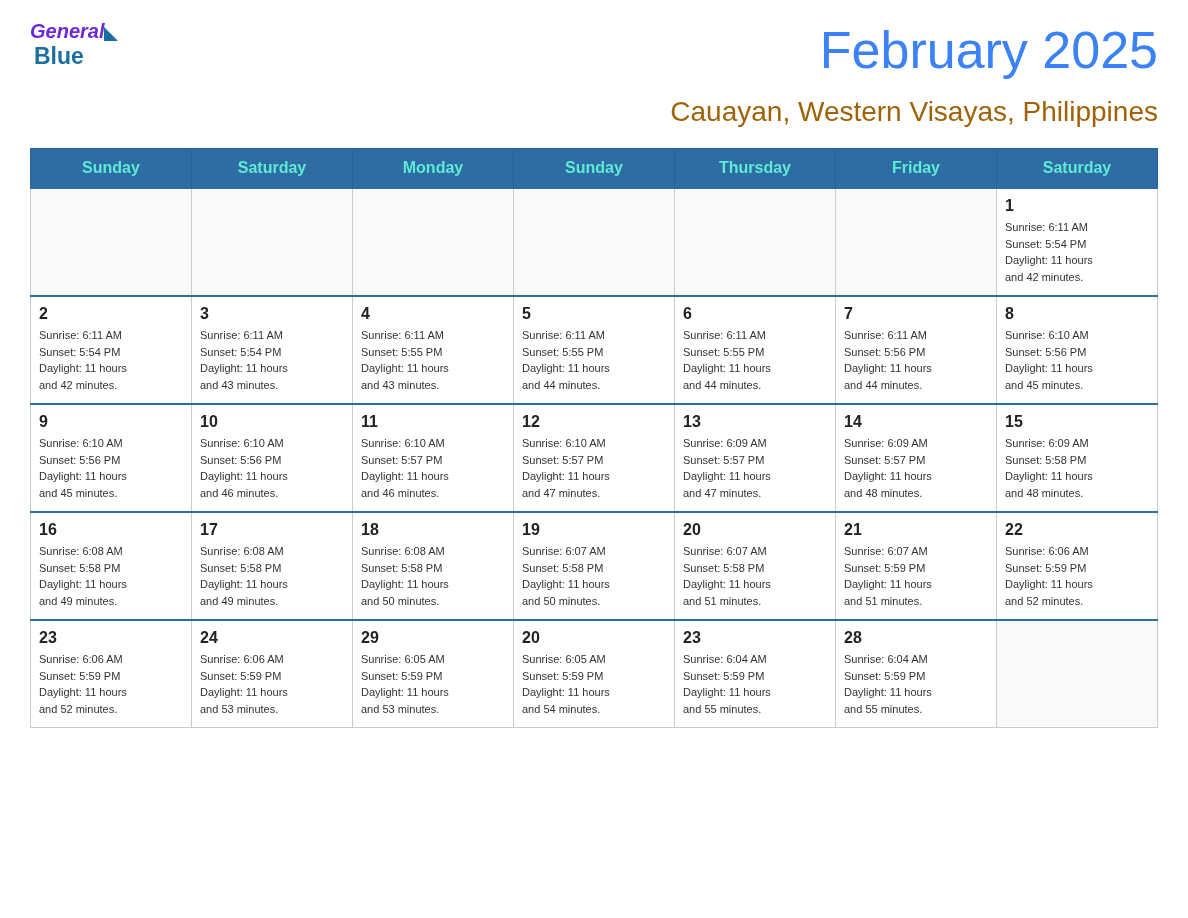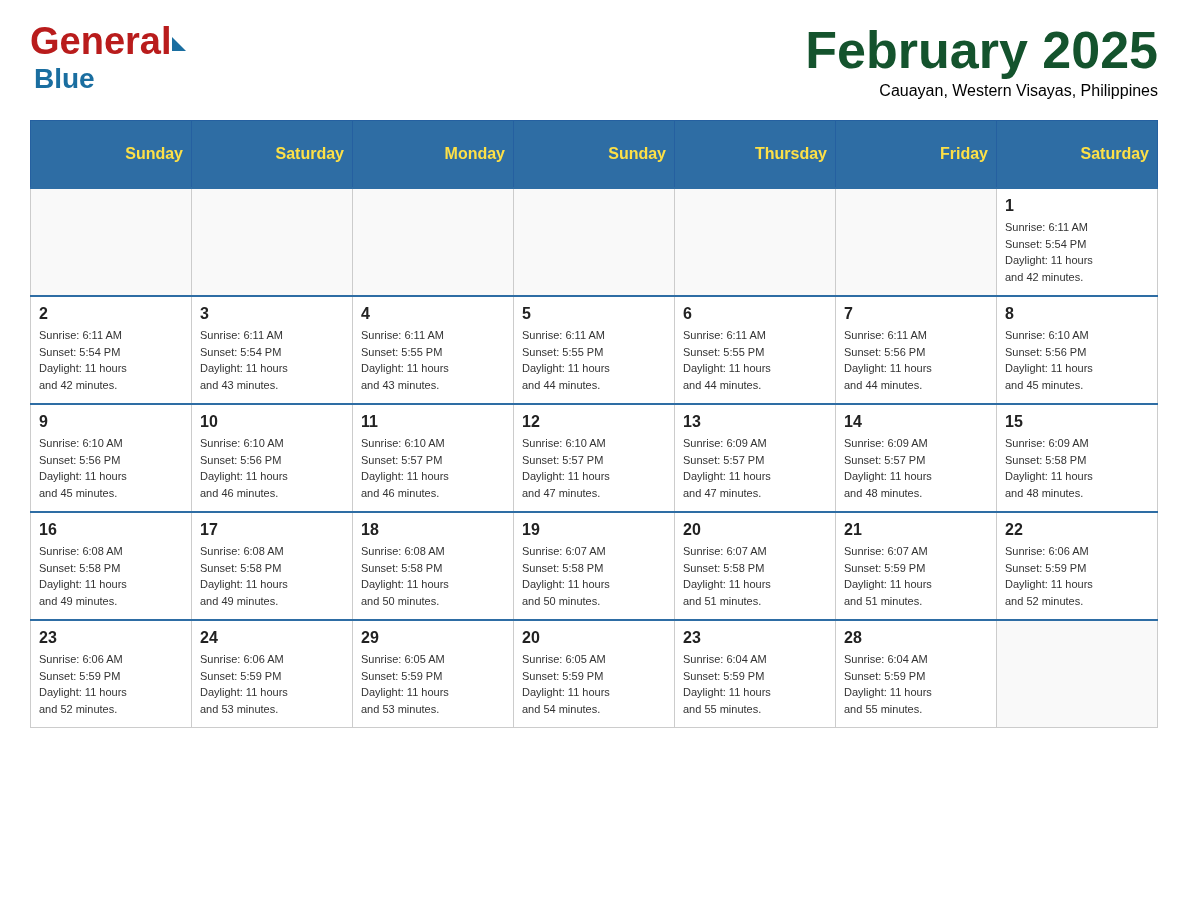--- a/index.html
+++ b/index.html
@@ -10,73 +10,74 @@
       min-height: 918px;
       padding: 20px 30px;
     }
     .header {
       display: flex;
       justify-content: space-between;
       align-items: flex-start;
       margin-bottom: 20px;
     }
     .logo-text-general {
-      font-size: 38px;
-      font-weight: bold;
-      color: #b91c1c;
+      font-size: 20px;
+      font-weight: bold;
+      color: #6d28d9;
+      font-style: italic;
     }
     .logo-arrow {
       width: 0;
       height: 0;
       border-left: 14px solid #1a6ea0;
       border-top: 14px solid transparent;
       border-bottom: 0px solid transparent;
       display: inline-block;
       margin-top: 4px;
     }
     .logo-wrapper {
       display: flex;
       flex-direction: column;
       align-items: flex-start;
     }
     .logo-line1 {
       display: flex;
       align-items: center;
     }
     .logo-line2 {
-      font-size: 28px;
+      font-size: 23px;
       font-weight: bold;
       color: #1a6ea0;
       margin-left: 4px;
     }
     .title-section {
       text-align: right;
     }
     .main-title {
       font-size: 52px;
-      font-weight: bold;
-      color: #14532d;
+      font-weight: normal;
+      color: #3b82f6;
     }
     .subtitle {
-      font-size: 16px;
-      color: #000000;
-      margin-top: 2px;
+      font-size: 28px;
+      color: #a16207;
+      margin-top: 16px;
     }
     .calendar {
       width: 100%;
       border-collapse: collapse;
       border: 1px solid #aaa;
     }
     .calendar th {
       background-color: #2e6da4;
-      color: #fde047;
+      color: #5eead4;
       font-size: 16px;
       font-weight: bold;
-      padding: 24px 8px;
-      text-align: right;
+      padding: 10px 8px;
+      text-align: center;
       border: 1px solid #2560a0;
     }
     .calendar td {
       vertical-align: top;
       width: calc(100% / 7);
       border: 1px solid #ccc;
       padding: 8px 8px 10px 8px;
       min-height: 100px;
       font-size: 13px;
       color: #333;

